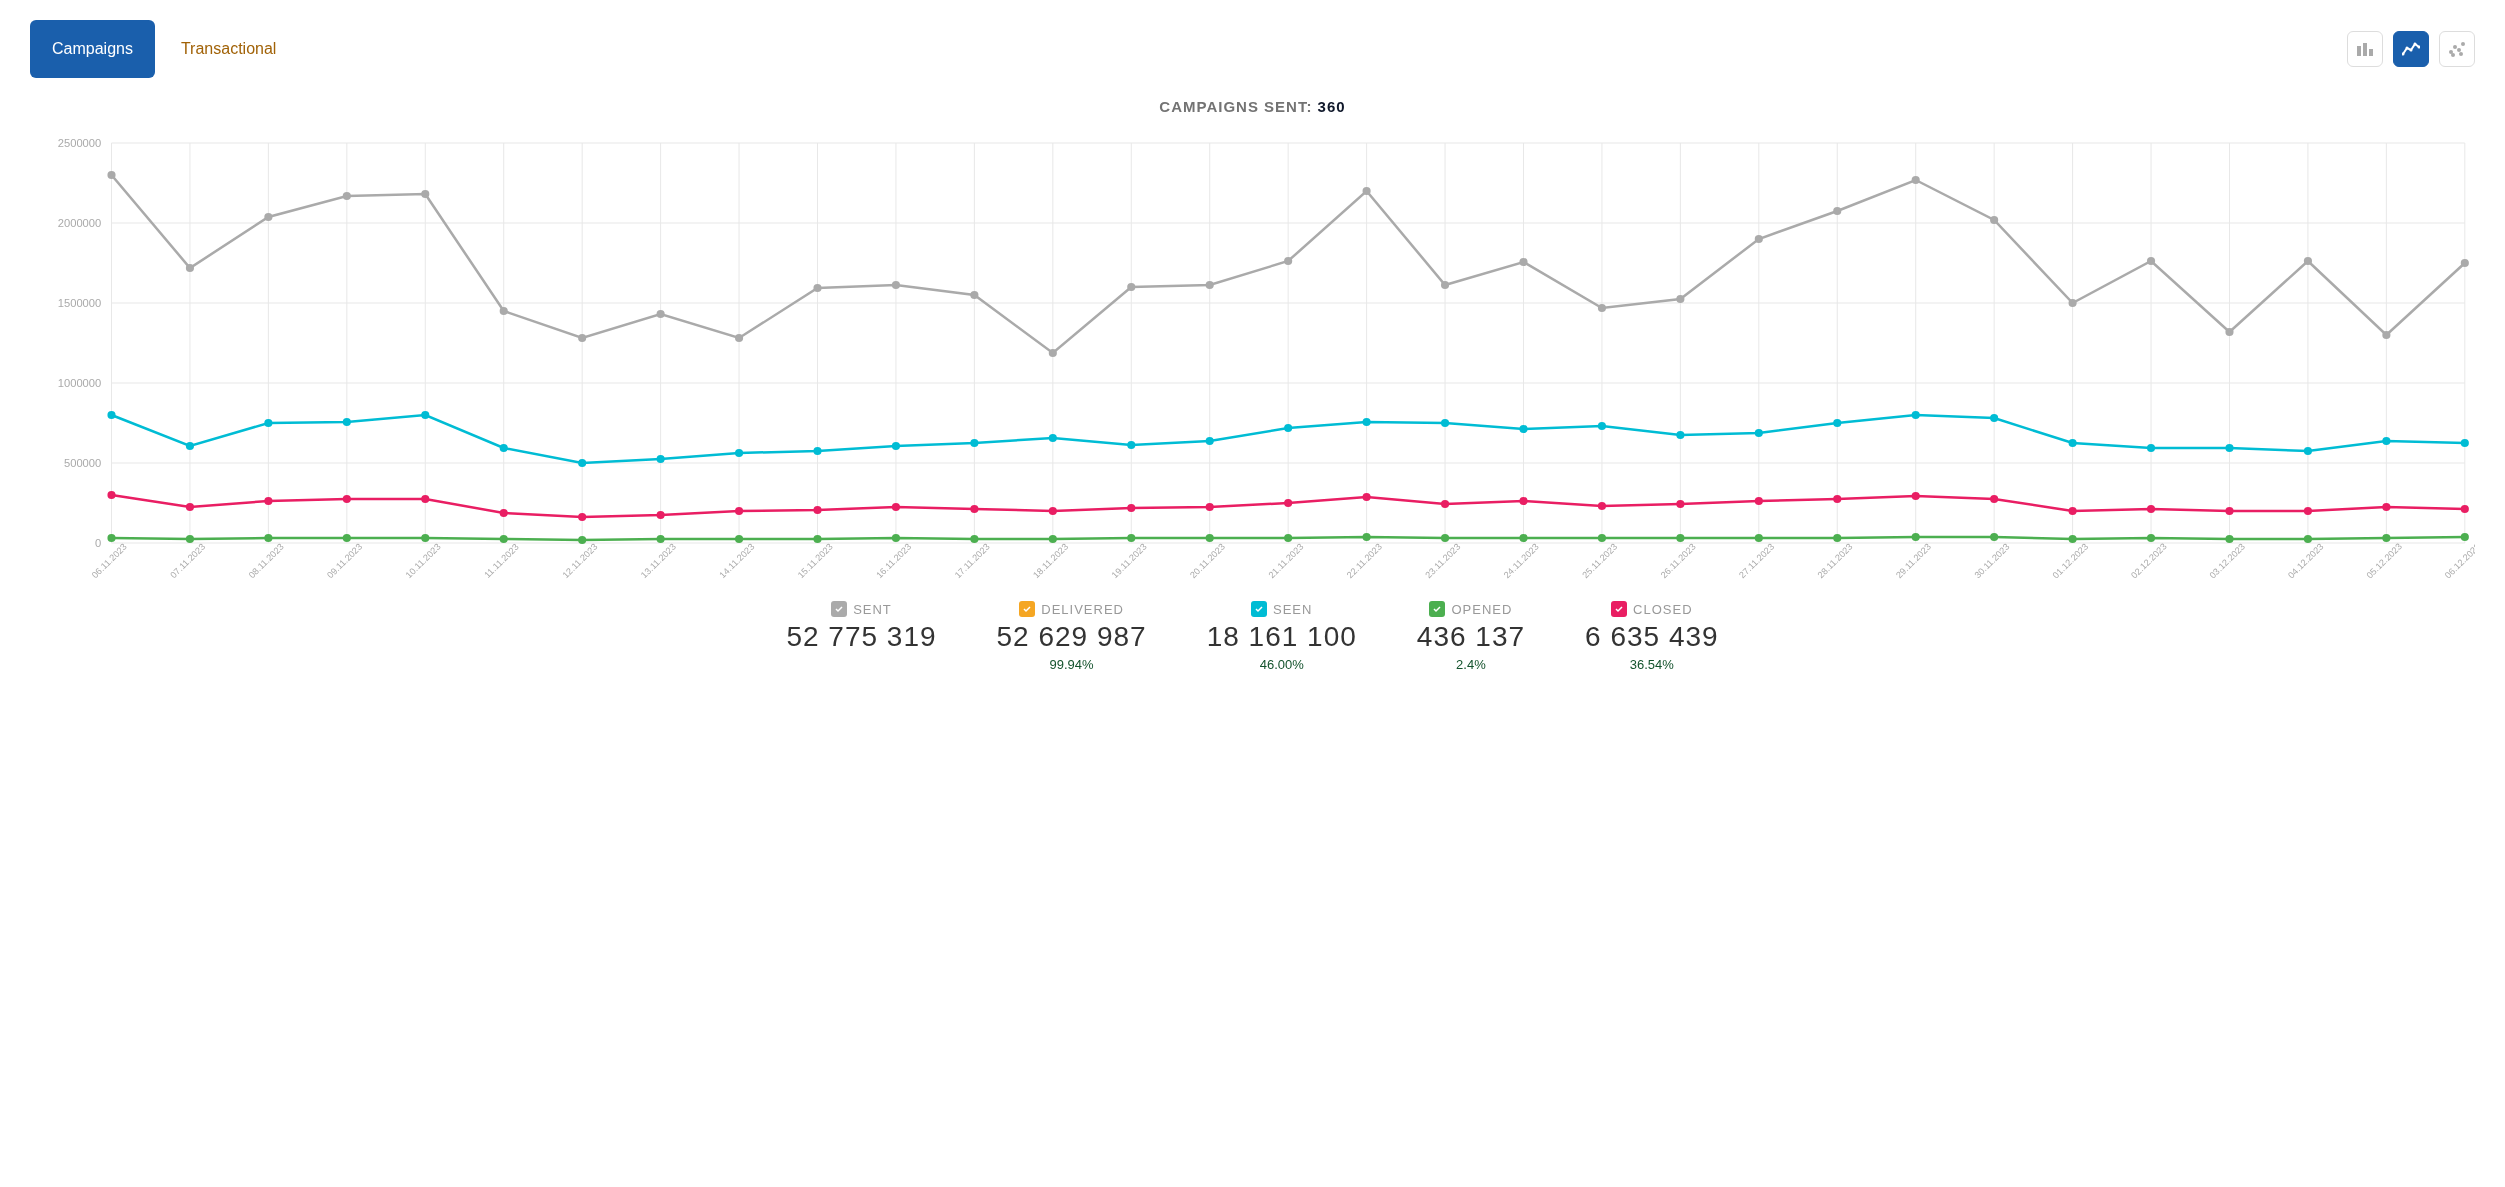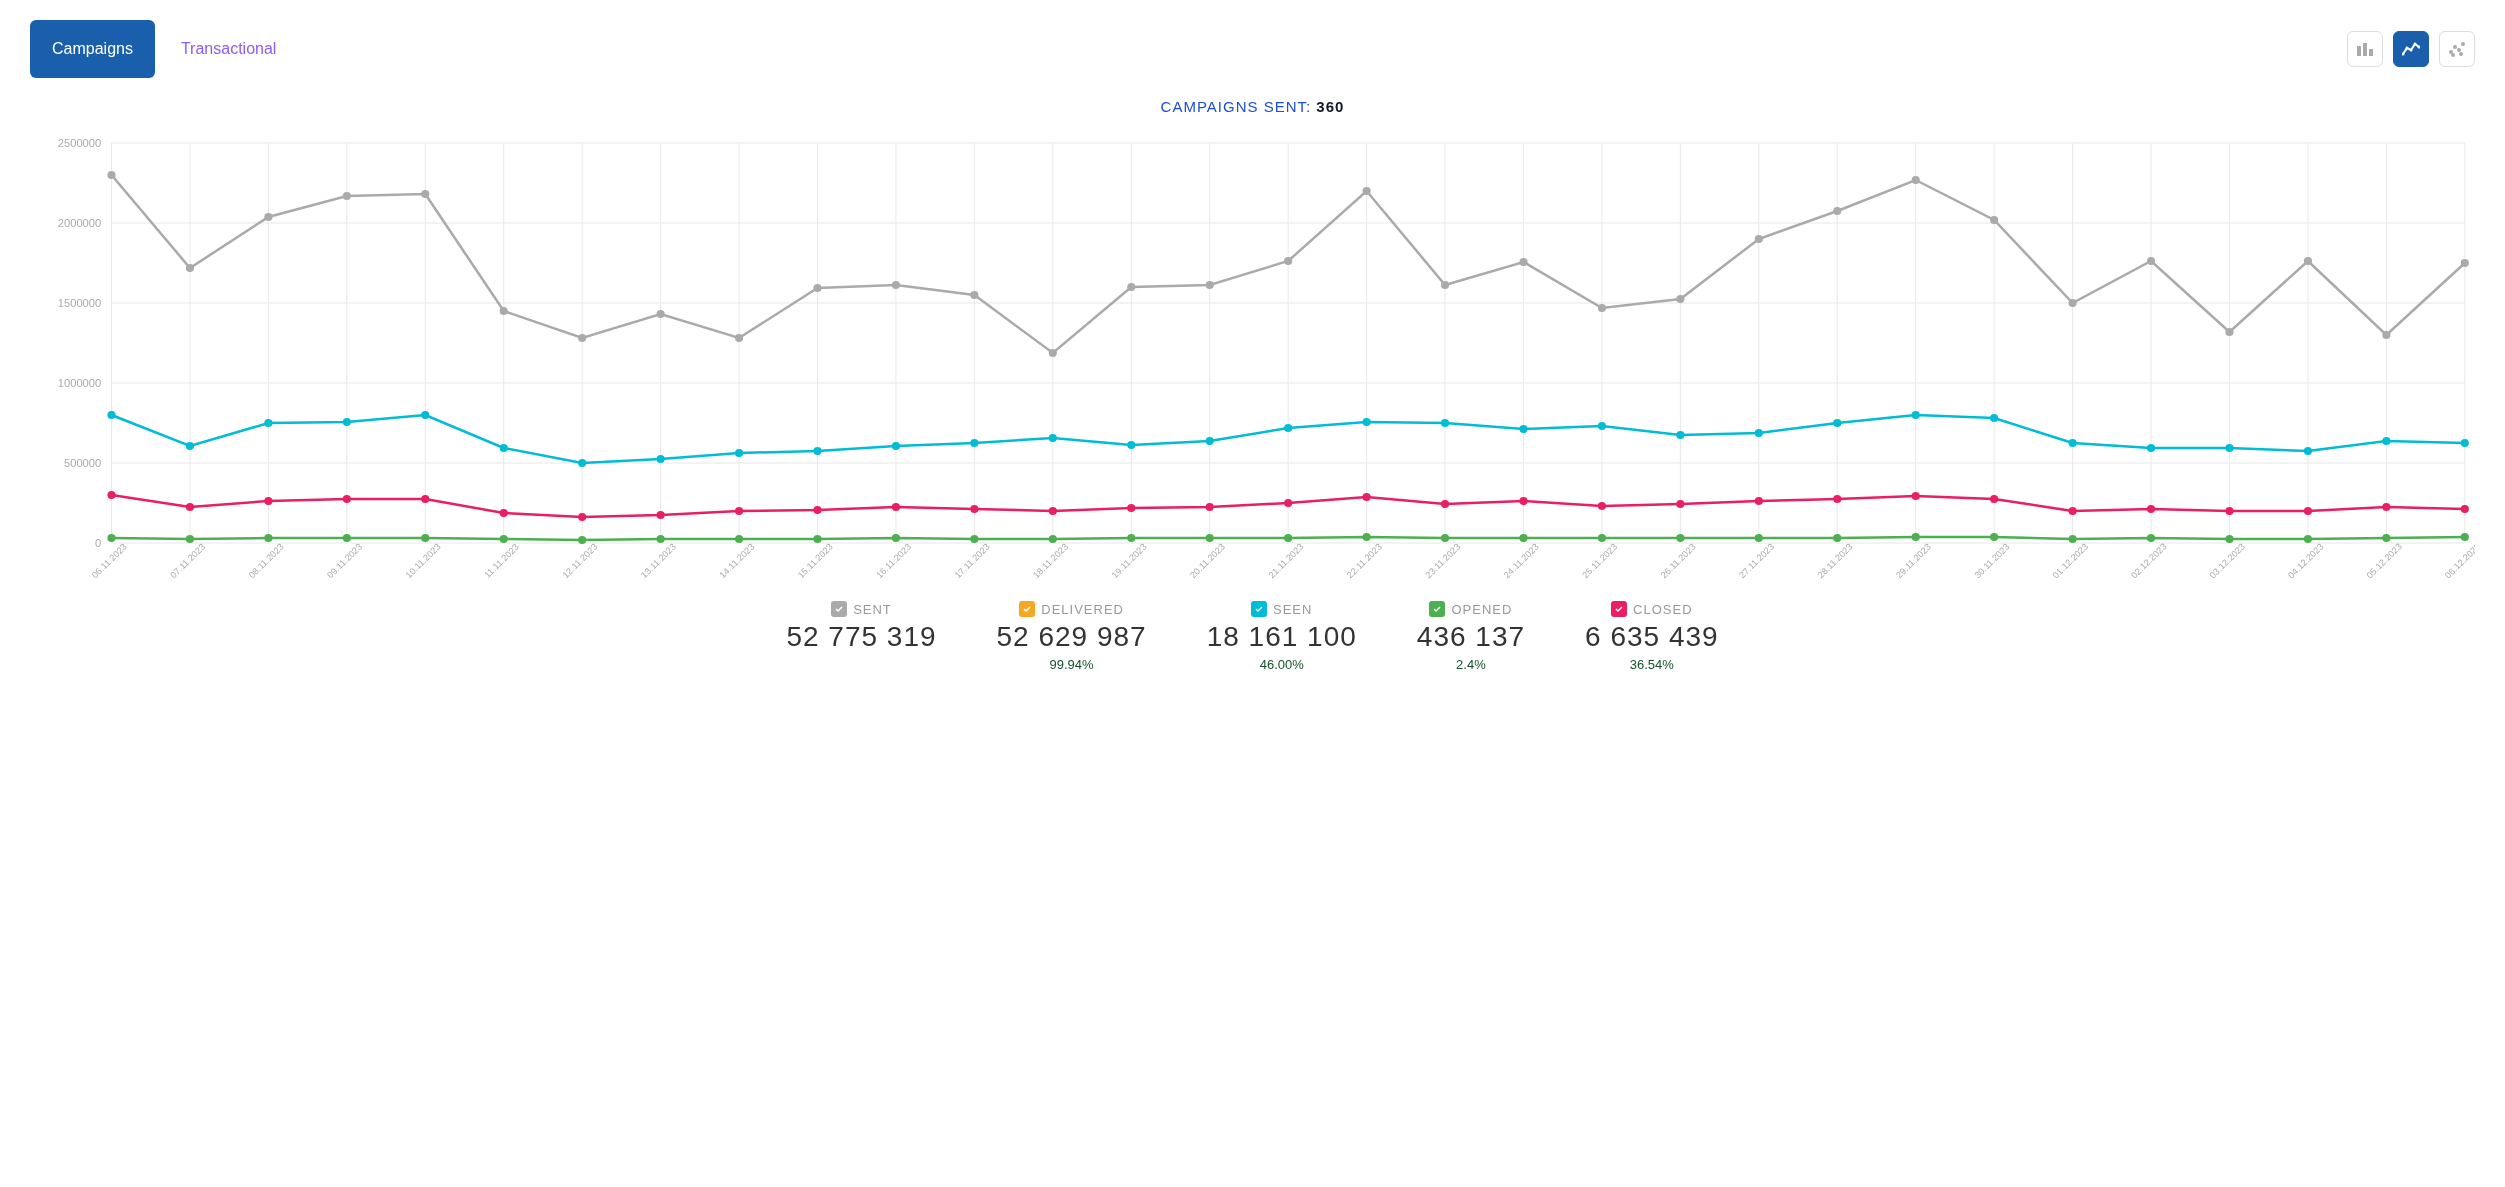--- a/index.html
+++ b/index.html
@@ -2,26 +2,26 @@
 <html><head>
   <meta charset="utf-8">
   <style>
     * { box-sizing: border-box; margin: 0; padding: 0; }
     body { font-family: -apple-system, BlinkMacSystemFont, 'Segoe UI', Arial, sans-serif; background: #fff; color: #333; }
     .container { width: 100%; max-width: 2505px; padding: 20px 30px; }
     .header { display: flex; align-items: center; justify-content: space-between; margin-bottom: 20px; }
     .tab-group { display: flex; gap: 4px; }
     .tab { padding: 20px 22px; border-radius: 6px; font-size: 16px; font-weight: 500; cursor: pointer; border: none; }
     .tab-active { background: #1a5fac; color: #fff; }
-    .tab-inactive { background: transparent; color: #8b5cf6; }
+    .tab-inactive { background: transparent; color: #a16207; }
     .chart-icons { display: flex; gap: 10px; align-items: center; }
     .chart-icon-btn { width: 36px; height: 36px; border: 1px solid #ddd; border-radius: 6px; display: flex; align-items: center; justify-content: center; cursor: pointer; background: #fff; }
     .chart-icon-btn.active { background: #1a5fac; border-color: #1a5fac; color: #fff; }
     .campaigns-sent { text-align: center; font-size: 15px; color: #888; letter-spacing: 1px; margin-bottom: 8px; text-transform: uppercase; }
-    .campaigns-sent span { color: #1d4ed8; font-weight: 400; }
+    .campaigns-sent span { color: #737373; font-weight: 700; }
     .chart-area { width: 100%; position: relative; height: 460px; }
     svg.chart { width: 100%; height: 100%; }
     .legend { display: flex; justify-content: center; gap: 60px; margin-top: 18px; flex-wrap: wrap; }
     .legend-item { display: flex; flex-direction: column; align-items: center; gap: 4px; }
     .legend-header { display: flex; align-items: center; gap: 6px; font-size: 13px; color: #999; letter-spacing: 1px; text-transform: uppercase; }
     .legend-check { width: 16px; height: 16px; border-radius: 3px; display: flex; align-items: center; justify-content: center; }
     .legend-value { font-size: 28px; font-weight: 300; color: #333; letter-spacing: 1px; }
     .legend-pct { font-size: 13px; color: #14532d; }
   </style>
 </head>

